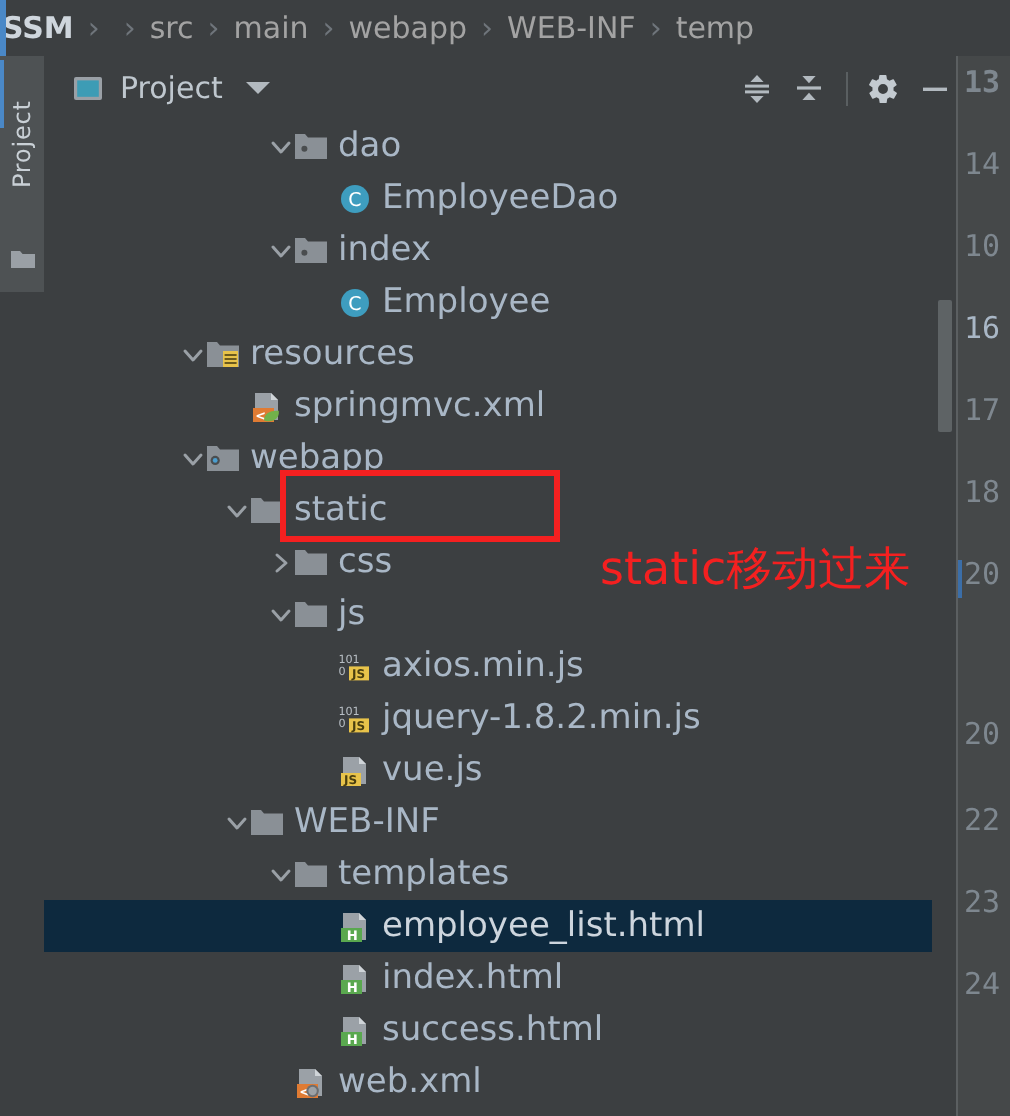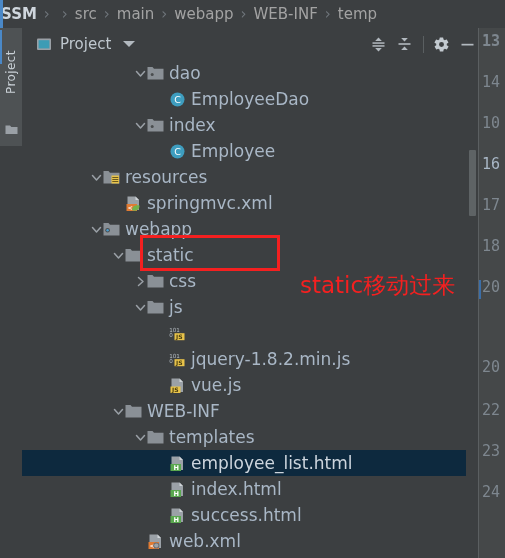--- a/index.html
+++ b/index.html
@@ -484,20 +484,21 @@
         <div style="width: 134px; flex: 0 0 134px;"></div>
         <span class="arrow none"></span>
         <span class="icon-wrap">
           <svg width="17" height="17" viewBox="0 0 17 17">
             <text x="0.2" y="6.5" font-size="5.6" font-family="DejaVu Sans, sans-serif" fill="#b8bfc5">101</text>
             <text x="0.2" y="12.4" font-size="5.6" font-family="DejaVu Sans, sans-serif" fill="#b8bfc5">0</text>
             <rect x="5.5" y="8.2" width="10" height="7" fill="#e8c34a"></rect>
             <text x="7" y="14.2" font-size="6" font-family="DejaVu Sans, sans-serif" fill="#4a3f10" font-weight="bold">JS</text>
           </svg>
         </span>
+        <span class="row-label">axios.min.js</span>
       </div>
       <div class="tree-row">
         <div style="width: 134px; flex: 0 0 134px;"></div>
         <span class="arrow none"></span>
         <span class="icon-wrap">
           <svg width="17" height="17" viewBox="0 0 17 17">
             <text x="0.2" y="6.5" font-size="5.6" font-family="DejaVu Sans, sans-serif" fill="#b8bfc5">101</text>
             <text x="0.2" y="12.4" font-size="5.6" font-family="DejaVu Sans, sans-serif" fill="#b8bfc5">0</text>
             <rect x="5.5" y="8.2" width="10" height="7" fill="#e8c34a"></rect>
             <text x="7" y="14.2" font-size="6" font-family="DejaVu Sans, sans-serif" fill="#4a3f10" font-weight="bold">JS</text>

